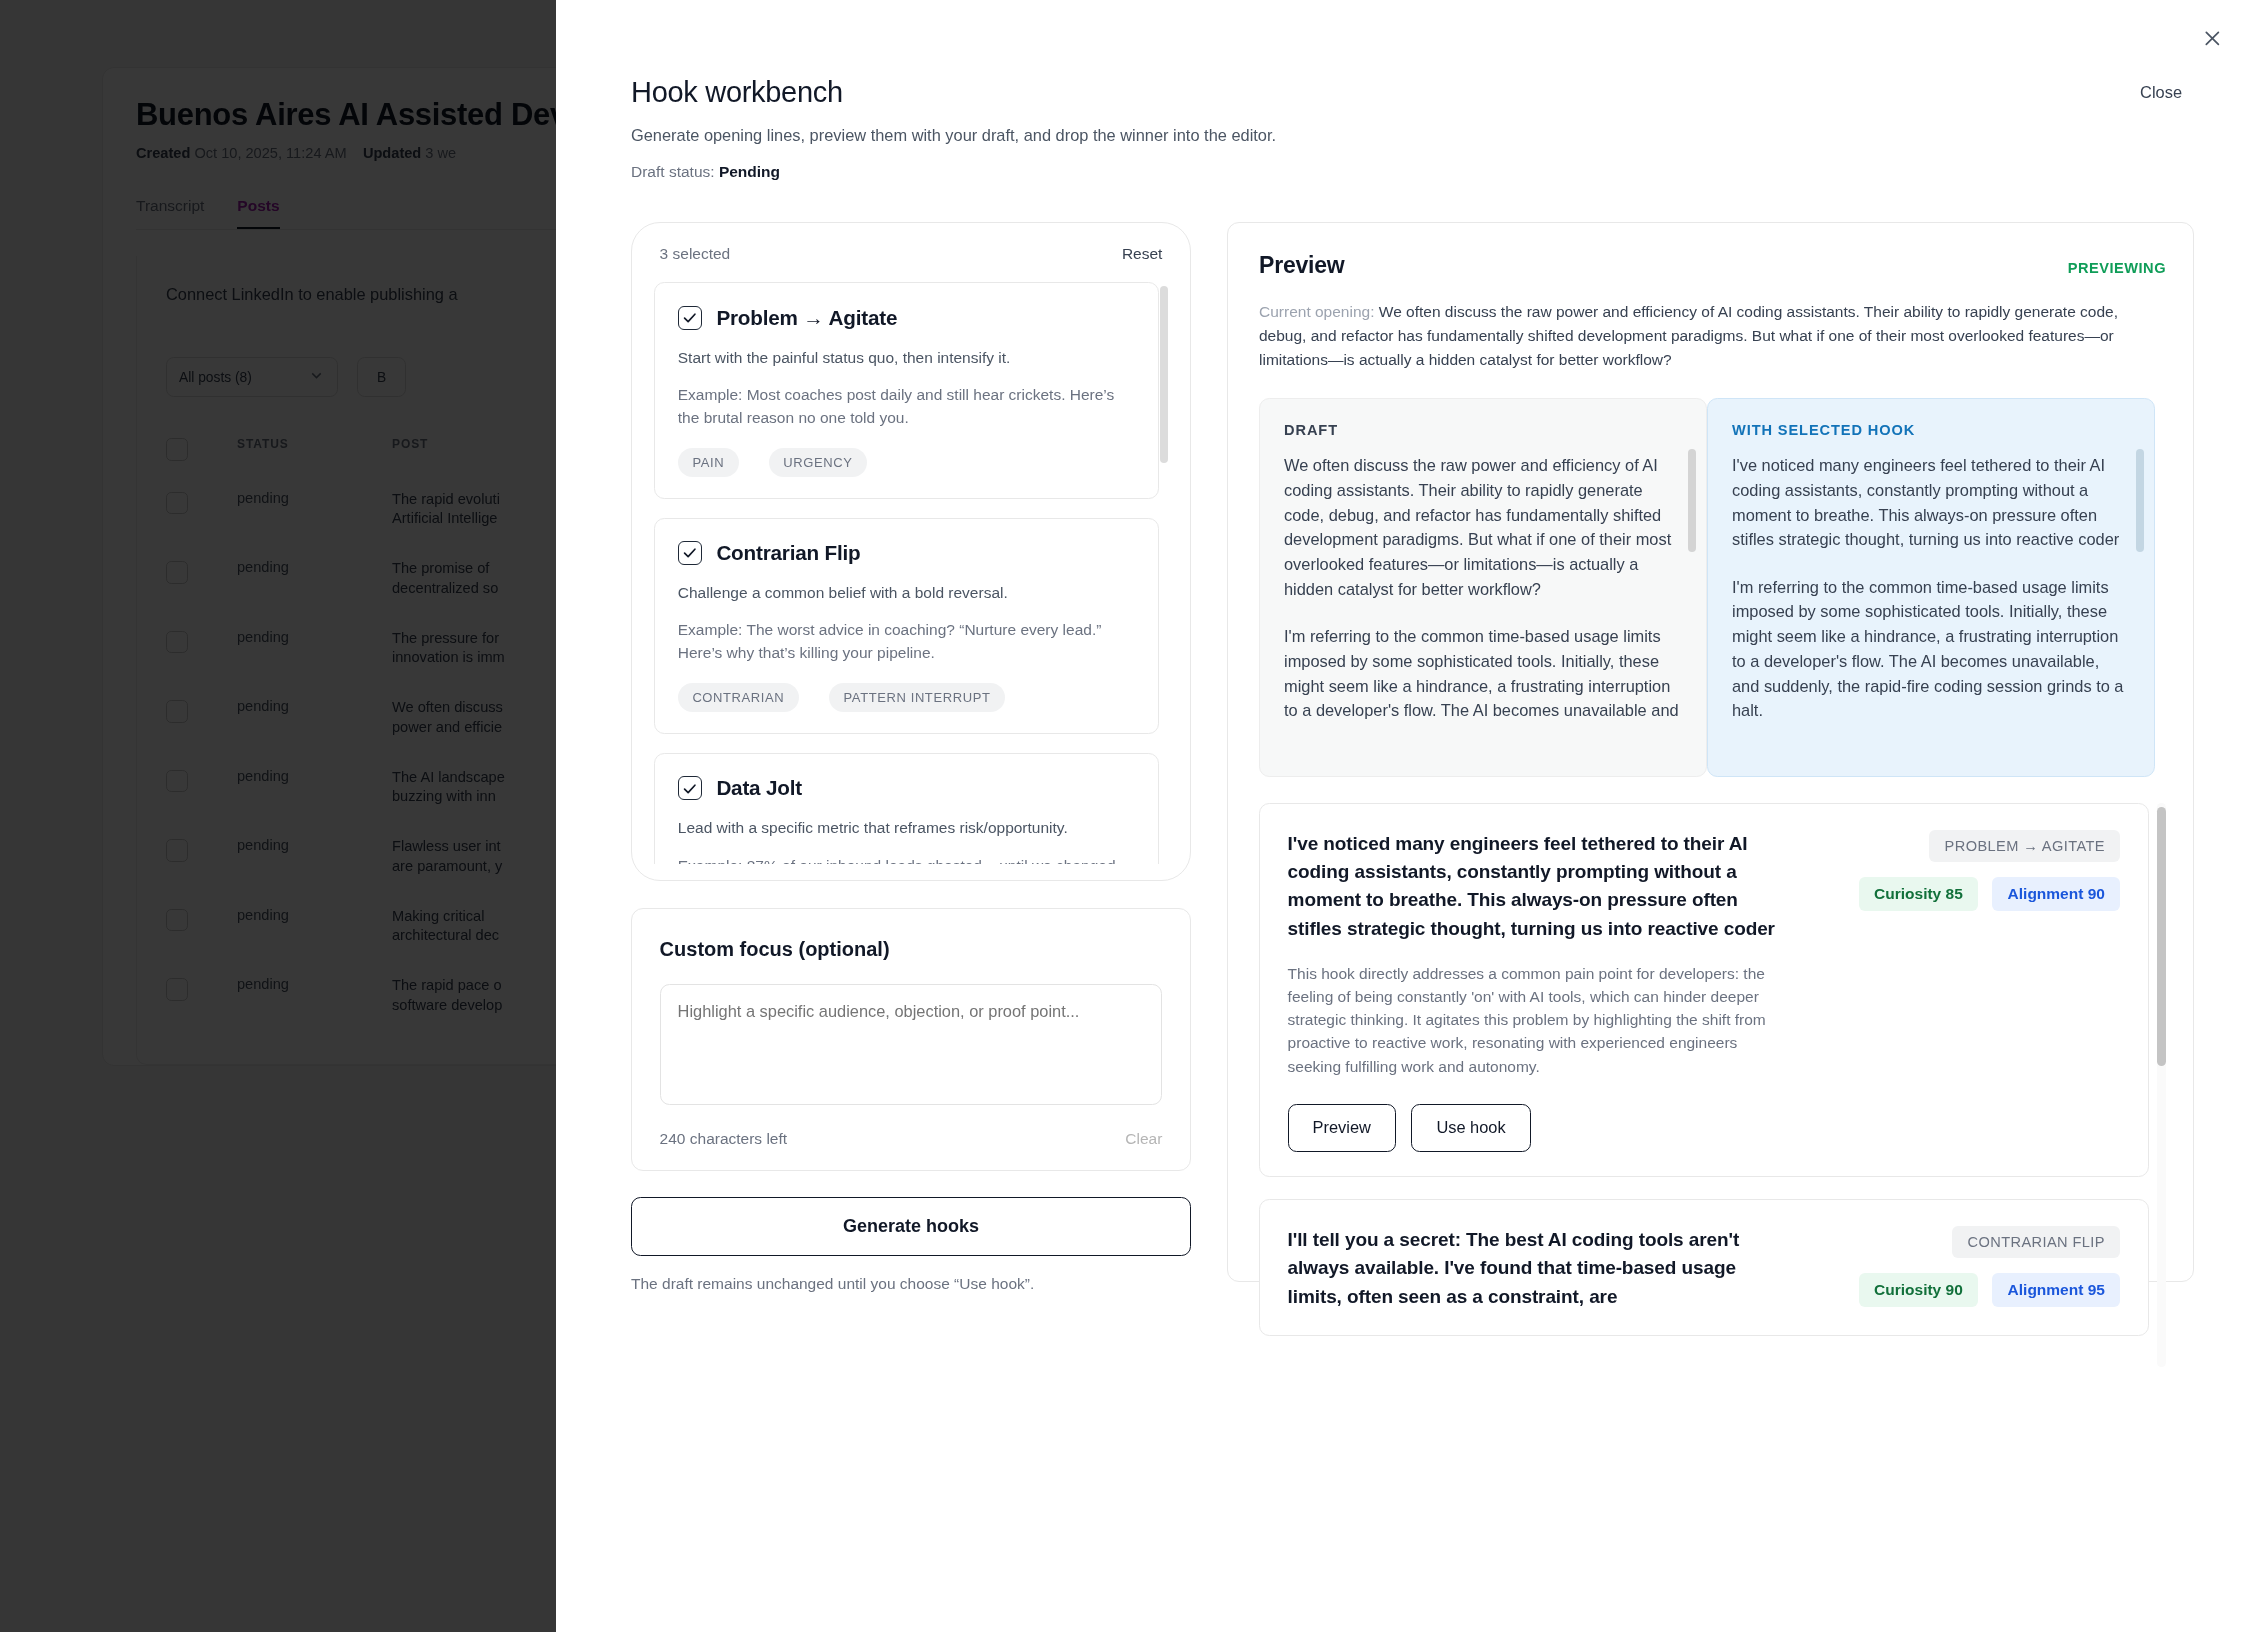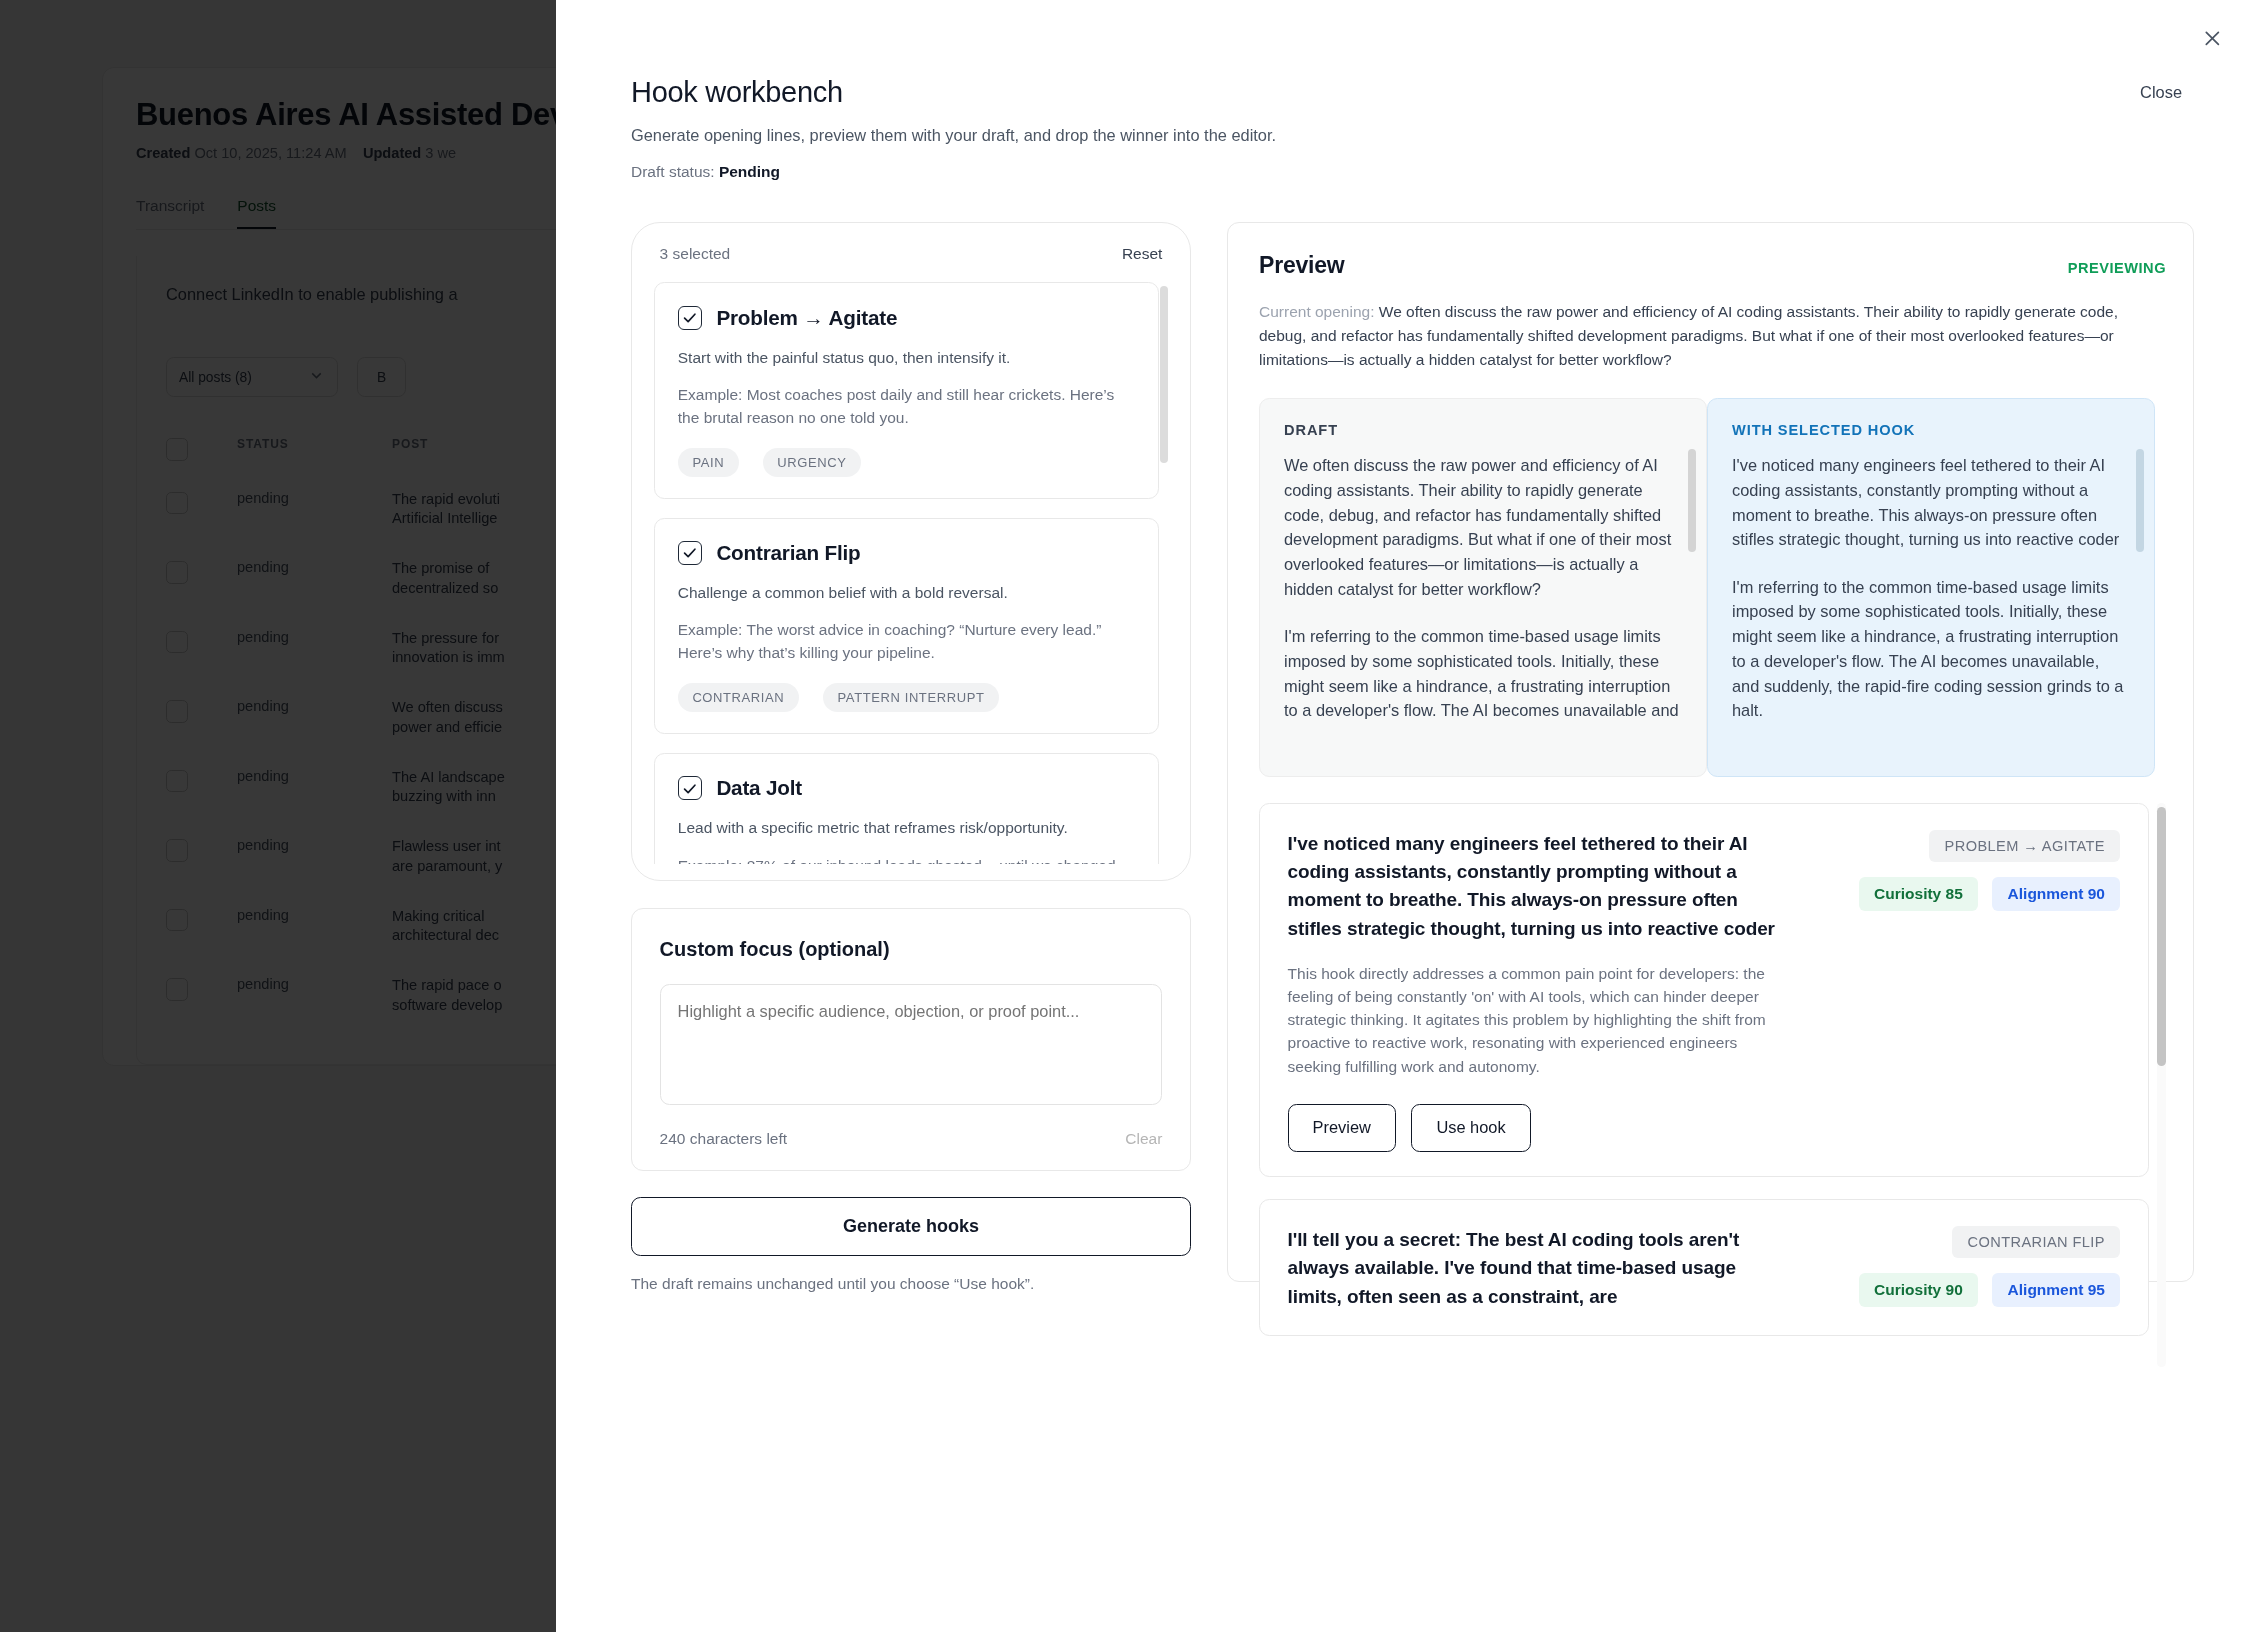--- a/index.html
+++ b/index.html
@@ -35,21 +35,21 @@
     font-size: 31px; font-weight: 700; color: #111827;
     letter-spacing: -0.3px; white-space: nowrap;
   }
   .bg-meta { margin-top: 12px; font-size: 14.6px; color: #6b7280; white-space: nowrap; }
   .bg-meta b { color: #374151; font-weight: 600; }
   .bg-tabs {
     display: flex; gap: 33px; margin-top: 36px;
     border-bottom: 0.9px solid #e9e9e9;
   }
   .bg-tab { font-size: 15.5px; color: #6b7280; padding-bottom: 12px; }
-  .bg-tab.active { color: #14532d; font-weight: 400; border-bottom: 2.6px solid #111827; }
+  .bg-tab.active { color: #a21caf; font-weight: 700; border-bottom: 2.6px solid #111827; }
 
   .bg-inner {
     margin-top: 26px;
     border: 0.9px solid #ececec; border-top: none;
     border-radius: 0 0 10.3px 10.3px;
     padding: 29px 29px 34px 29px;
   }
   .bg-notice { font-size: 16.4px; color: #374151; }
   .bg-controls { display: flex; align-items: center; gap: 19px; margin-top: 53px; }
   .bg-select {
@@ -137,21 +137,21 @@
   .hook-top { display: flex; align-items: center; gap: 14.6px; }
   .cbx {
     width: 24px; height: 24px; border: 1.6px solid #1f2937;
     border-radius: 6px; background: #fff; flex: none;
     display: flex; align-items: center; justify-content: center;
   }
   .cbx svg { width: 15.5px; height: 15.5px; }
   .hook-name { font-size: 20.7px; font-weight: 700; color: #111827; letter-spacing: -0.2px; }
   .hook-desc { margin-top: 17px; font-size: 15.5px; color: #4b5563; line-height: 1.42; }
   .hook-ex { margin-top: 15.5px; font-size: 15.5px; color: #6b7280; line-height: 1.45; }
-  .tags { display: flex; gap: 24px; margin-top: 19px; flex-wrap: wrap; }
+  .tags { display: flex; gap: 30px; margin-top: 19px; flex-wrap: wrap; }
   .tag {
     background: #f1f2f3; color: #6b7280; border-radius: 861px;
     padding: 6.9px 14.6px; font-size: 13px; letter-spacing: 0.6px;
   }
   .list-scroll {
     position: absolute; right: 0; top: 3.4px; width: 7.8px; height: 569px;
     border-radius: 4.3px; background: transparent;
   }
   .list-thumb {
     position: absolute; right: 0; top: 3.4px; width: 7.8px; height: 177px;

